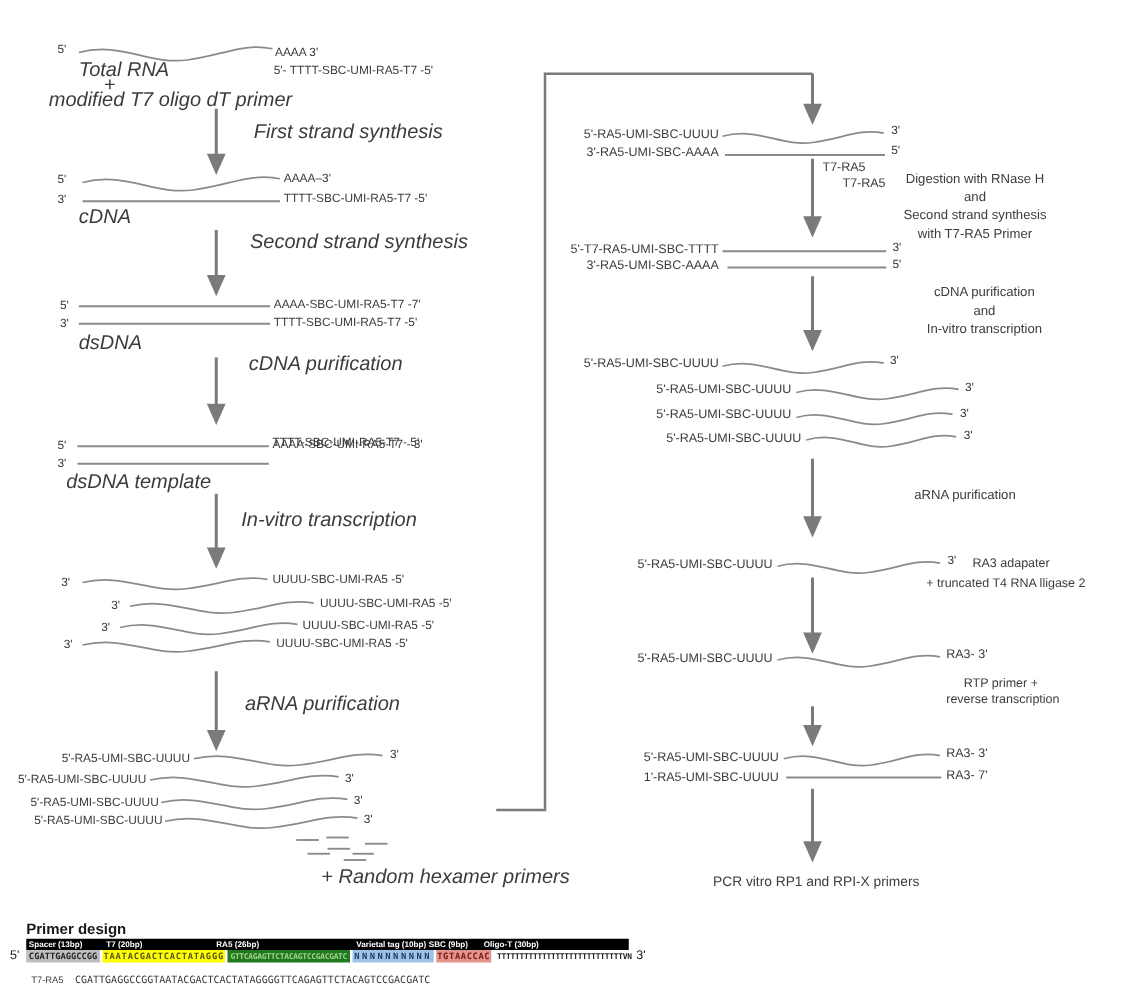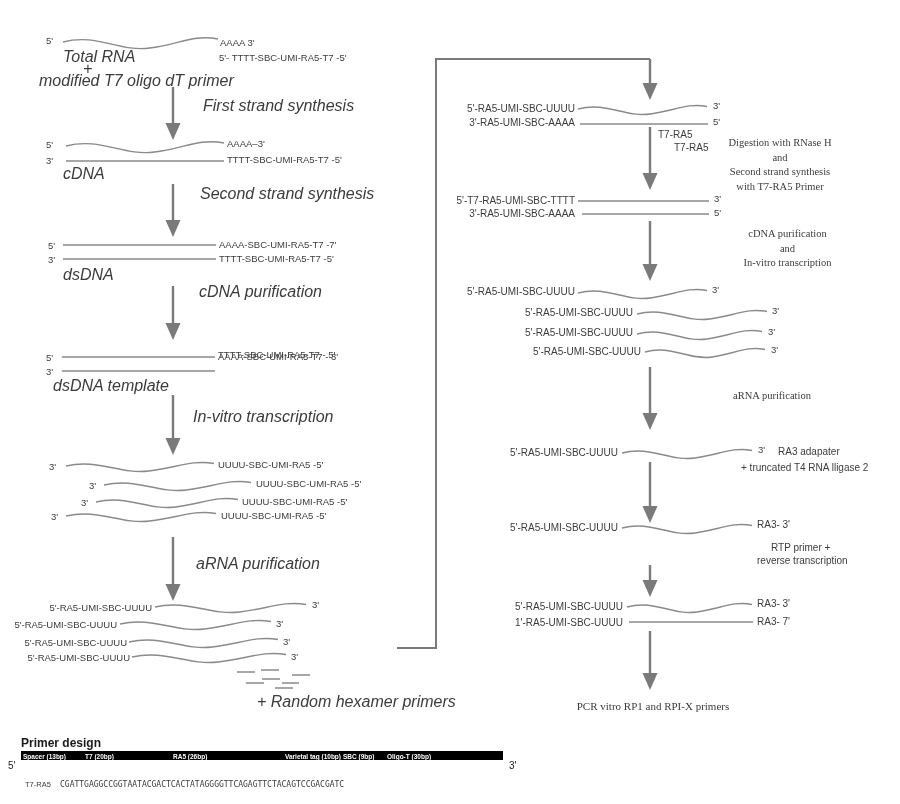--- a/index.html
+++ b/index.html
@@ -2,21 +2,21 @@
 <html><head>
 <meta charset="utf-8">
 <style>
   html,body{margin:0;padding:0;background:#fff;}
   .canvas{position:relative;width:900px;height:804px;background:#fff;overflow:hidden;
           font-family:"Liberation Sans",sans-serif;}
   svg.strokes{position:absolute;left:0;top:0;width:900px;height:804px;}
   .t{position:absolute;white-space:nowrap;color:#3c3c3c;font-size:9.5px;transform:translateY(-50%);}
   .fs10{font-size:10px;}
   .fs11{font-size:16px;font-style:italic;}
-  .cblock{position:absolute;text-align:center;color:#3c3c3c;font-size:10.5px;line-height:14.5px;white-space:nowrap;font-family:Liberation Serif, serif;}
+  .cblock{position:absolute;text-align:center;color:#3c3c3c;font-size:10.5px;line-height:14.5px;white-space:nowrap;}
   .lblock{position:absolute;color:#3c3c3c;font-size:10.5px;line-height:15px;white-space:nowrap;}
   
   .pd{position:absolute;left:0;top:730px;width:900px;height:74px;}
   .pd-title{position:absolute;font-size:12px;font-weight:bold;color:#1a1a1a;transform:translateY(-50%);}
   .pd-header{position:absolute;background:#000;height:9px;}
   .pd-header span{position:absolute;top:50%;transform:translateY(-50%);color:#fff;font-size:6.5px;
                   font-weight:bold;white-space:nowrap;}
   .pd-row{position:absolute;height:10px;}
   .pd-seg{position:absolute;top:0;height:10px;display:flex;align-items:center;justify-content:center;
           font-family:"DejaVu Sans Mono",monospace;font-weight:bold;font-size:7px;
@@ -240,18 +240,26 @@
       <span style="left:64px">T7 (20bp)</span>
       <span style="left:152px">RA5 (26bp)</span>
       <span style="left:264px">Varietal tag (10bp)</span>
       <span style="left:322px">SBC (9bp)</span>
       <span style="left:366px">Oligo-T (30bp)</span>
     </div>
 
     <div class="pd-tick" style="left:8px;top:35px">5'</div>
     <div class="pd-tick" style="left:509px;top:35px">3'</div>
 
+    <div class="pd-row" style="left:21px;top:30px;width:487px">
+      <span class="pd-seg" style="left: 0px; width: 59px; background-color: rgb(191, 191, 191); color: rgb(38, 38, 38);">CGATTGAGGCCGG</span>
+      <span class="pd-seg" style="left: 61px; width: 98px; letter-spacing: 0.6px; background-color: rgb(255, 255, 0); color: rgb(85, 85, 26);">TAATACGACTCACTATAGGG</span>
+      <span class="pd-seg tight" style="left: 161px; width: 98px; background-color: rgb(31, 122, 31); color: rgb(169, 209, 142);">GTTCAGAGTTCTACAGTCCGACGATC</span>
+      <span class="pd-seg" style="left: 261px; width: 65px; letter-spacing: 2px; background-color: rgb(157, 195, 230); color: rgb(32, 56, 100);">NNNNNNNNNN</span>
+      <span class="pd-seg" style="left: 328px; width: 44px; letter-spacing: 0.5px; background-color: rgb(226, 148, 141); color: rgb(123, 23, 19);">TGTAACCAC</span>
+      <span class="pd-seg tight" style="left: 374px; width: 113px; background-color: rgb(255, 255, 255); color: rgb(26, 26, 26);">TTTTTTTTTTTTTTTTTTTTTTTTTTTTVN</span>
+    </div>
 
     <div class="pd-bot" style="left:25px;top:54px">T7-RA5</div>
     <div class="pd-bot mono" style="left:60px;top:54px">CGATTGAGGCCGGTAATACGACTCACTATAGGGGTTCAGAGTTCTACAGTCCGACGATC</div>
   </div>
 
 </div>
 
 </body></html>

